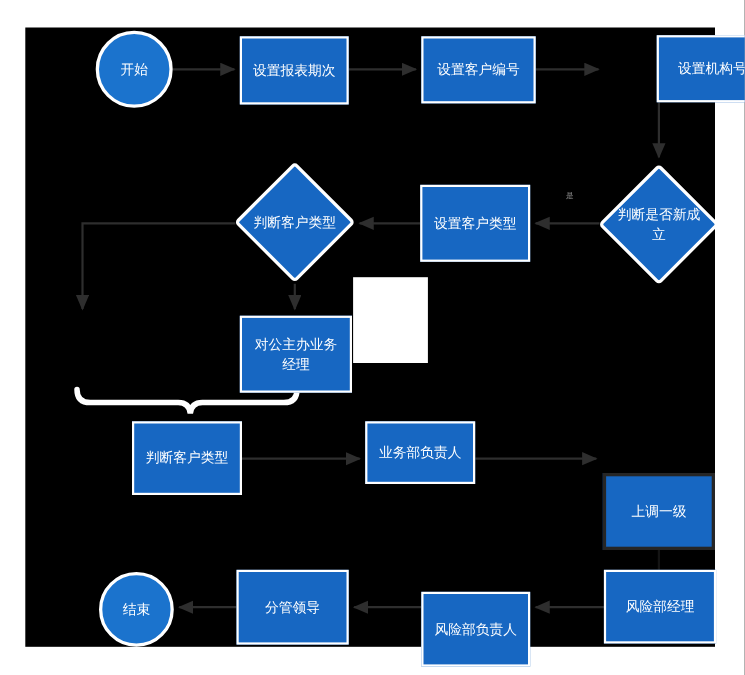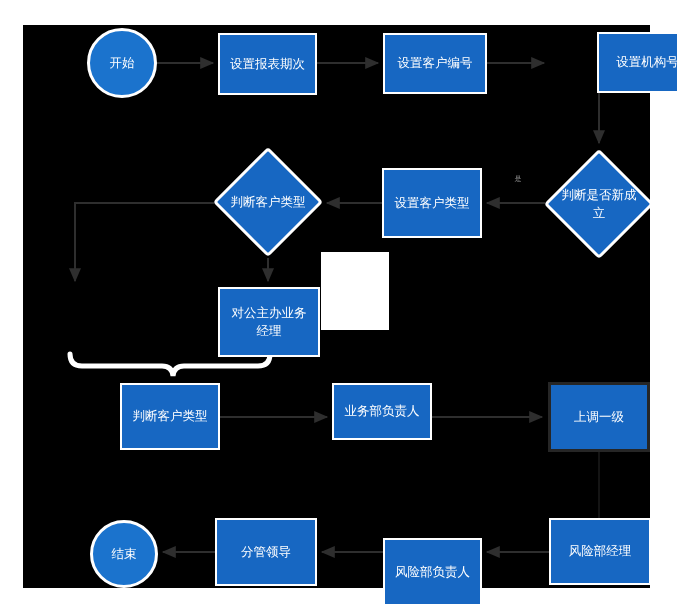--- a/index.html
+++ b/index.html
@@ -24,21 +24,21 @@
     line-height:1.45;
     display:flex;align-items:center;justify-content:center;
     text-align:center;
   }
   .node .lbl{padding:0 6px;}
   .circle{
     border-radius:50%;
     background:#1b73cd;
     border:3px solid #ffffff;
   }
-  .dark-border{border:3px solid #262626;}
+  .dark-border{border:3px solid #262626;margin-top:48px;}
   .diamond-wrap{position:absolute;}
   .diamond-shape{
     position:absolute;
     background:#1767c2;
     border:3px solid #ffffff;
     border-radius:4px;
     box-sizing:border-box;
     transform:rotate(45deg);
   }
   .diamond-label{

